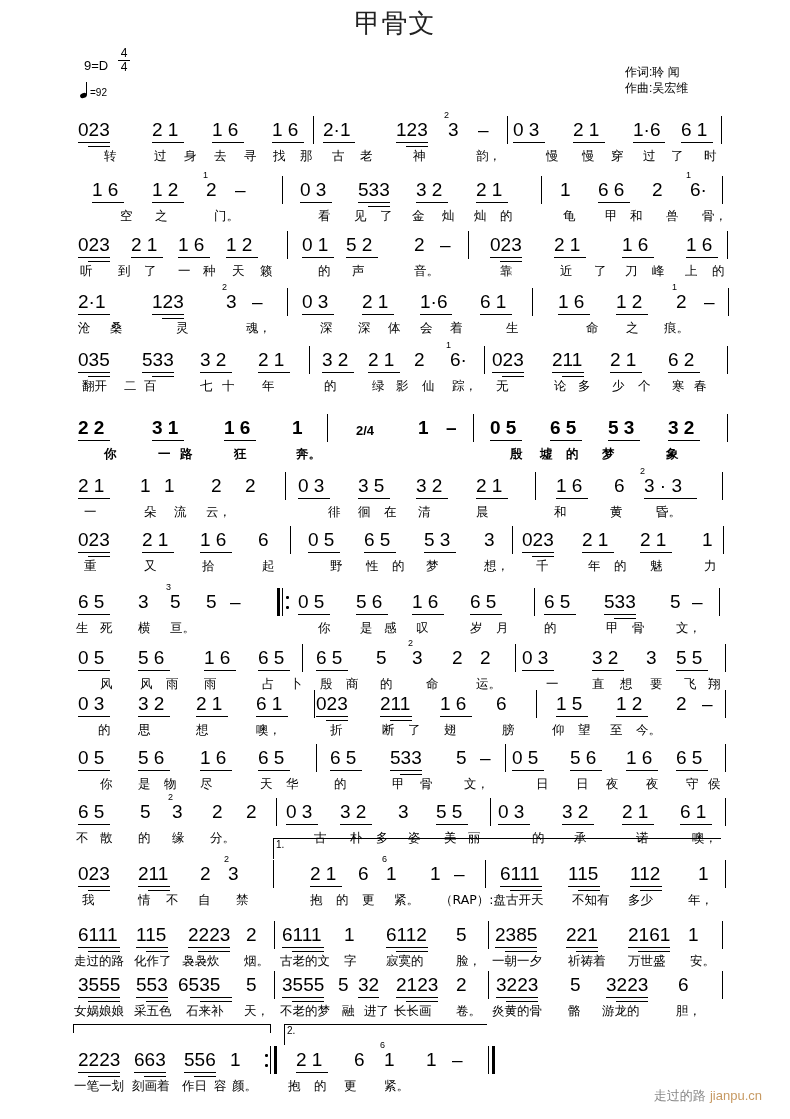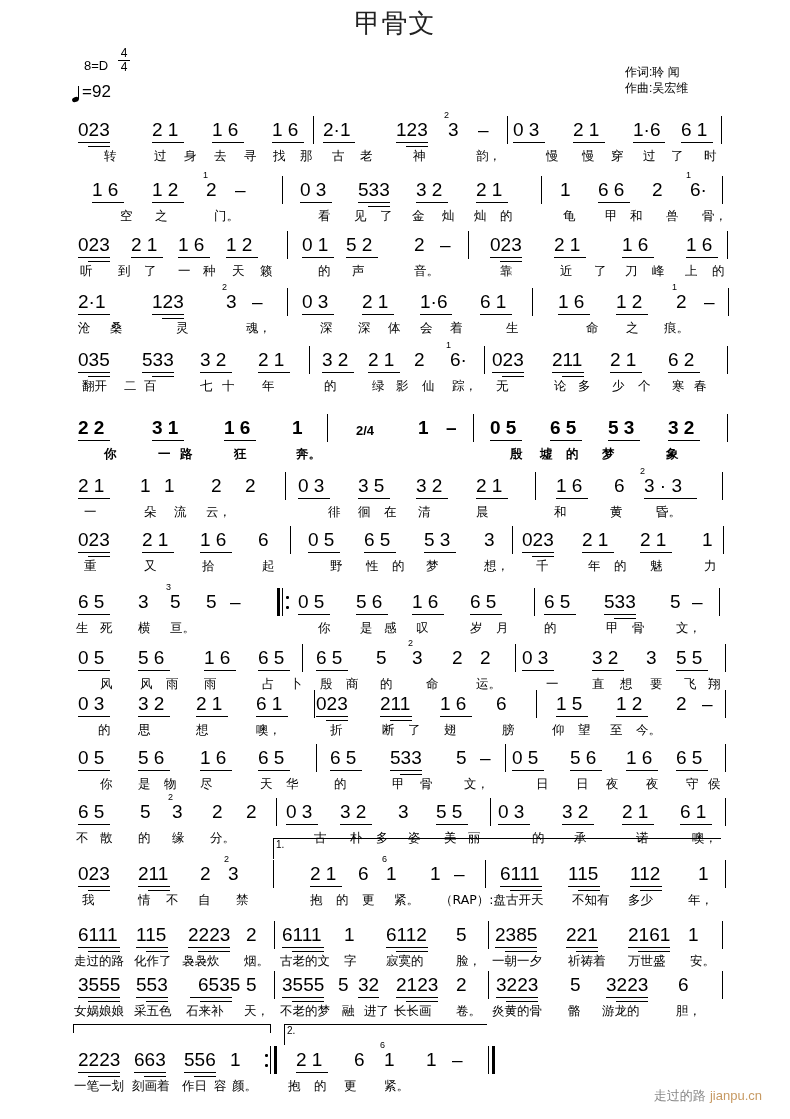--- a/index.html
+++ b/index.html
@@ -1,41 +1,41 @@
 <!DOCTYPE html>
 <html><head>
 <meta charset="utf-8">
 <style>
   html,body{margin:0;padding:0;background:#ffffff;}
   body{width:790px;height:1119px;position:relative;overflow:hidden;font-family:"Liberation Sans","DejaVu Sans",sans-serif;color:#000;}
   .title{position:absolute;left:0;width:790px;top:6px;text-align:center;font-family:"DejaVu Serif","Liberation Serif",serif;font-size:26px;color:#222;letter-spacing:1px;}
   .keysig{position:absolute;left:84px;top:58px;font-size:13px;}
   .timesig{position:absolute;left:118px;top:47px;font-size:12px;line-height:13px;text-align:center;width:12px;}
   .timesig .bar{border-top:1px solid #000;}
-  .tempo{position:absolute;left:72px;top:82px;font-size:17px;display:flex;align-items:flex-end;}
+  .tempo{position:absolute;left:80px;top:82px;font-size:10px;display:flex;align-items:flex-end;}
   .qnote{display:inline-block;position:relative;width:8px;height:16px;margin-right:2px;}
   .qnote .stem{position:absolute;left:6px;top:0;width:1.2px;height:13px;background:#000;}
   .qnote .head{position:absolute;left:0;bottom:0;width:7px;height:5px;border-radius:50%;background:#000;transform:rotate(-20deg);}
   .credits{position:absolute;left:625px;top:64px;font-size:12px;line-height:16px;}
   .system{position:absolute;left:0;width:790px;}
   .note{position:absolute;font-size:19px;line-height:20px;font-family:"Liberation Sans",sans-serif;}
   .lyric{position:absolute;font-size:12.5px;font-family:"DejaVu Sans",sans-serif;white-space:pre;}
   .bar{position:absolute;width:1.3px;background:#000;}
   .uline{position:absolute;height:1.3px;background:#000;}
   .grace{position:absolute;font-size:9px;line-height:9px;}
   .dot{position:absolute;width:2.5px;height:2.5px;background:#000;border-radius:50%;}
   .volta{position:absolute;border-top:1px solid #000;border-left:1px solid #000;font-size:10px;padding-left:2px;}
   .watermark{position:absolute;right:28px;bottom:14px;font-size:13px;color:#888;font-family:"DejaVu Serif",serif;}
   .watermark span{color:#c79a63;font-family:"Liberation Sans",sans-serif;}
 </style>
 </head>
 <body>
 
 <div class="title">甲骨文</div>
-<div class="keysig">8=D</div>
+<div class="keysig">9=D</div>
 <div class="timesig">
   <div>4</div>
   <div class="bar" style="position:static;width:auto;background:none;">4</div>
 </div>
 <div class="tempo">
   <span class="qnote">
       <span class="stem"></span>
       <span class="head"></span>
     </span>
   <span>=92</span>
@@ -689,21 +689,21 @@
       <div class="lyric" style="left: 628px; top: 28px;">万世盛</div>
       <div class="lyric" style="left: 690px; top: 28px;">安。</div>
     </div>
     <div class="system" style="top: 975px; height: 60px;">
       <div class="note" style="left: 78px; top: 0px;">3555</div>
       <div class="uline" style="left: 78px; top: 22px; width: 42px;"></div>
       <div class="uline" style="left: 88px; top: 26px; width: 32px;"></div>
       <div class="note" style="left: 136px; top: 0px;">553</div>
       <div class="uline" style="left: 136px; top: 22px; width: 31.5px;"></div>
       <div class="uline" style="left: 146px; top: 26px; width: 21.5px;"></div>
-      <div class="note" style="left: 198px; top: 0px;">6535</div>
+      <div class="note" style="left: 178px; top: 0px;">6535</div>
       <div class="uline" style="left: 190px; top: 22px; width: 42px;"></div>
       <div class="uline" style="left: 200px; top: 26px; width: 32px;"></div>
       <div class="note" style="left: 246px; top: 0px;">5</div>
       <div class="note" style="left: 282px; top: 0px;">3555</div>
       <div class="uline" style="left: 282px; top: 22px; width: 42px;"></div>
       <div class="uline" style="left: 292px; top: 26px; width: 32px;"></div>
       <div class="note" style="left: 338px; top: 0px;">5</div>
       <div class="note" style="left: 358px; top: 0px;">32</div>
       <div class="uline" style="left: 358px; top: 22px; width: 21px;"></div>
       <div class="note" style="left: 396px; top: 0px;">2123</div>

